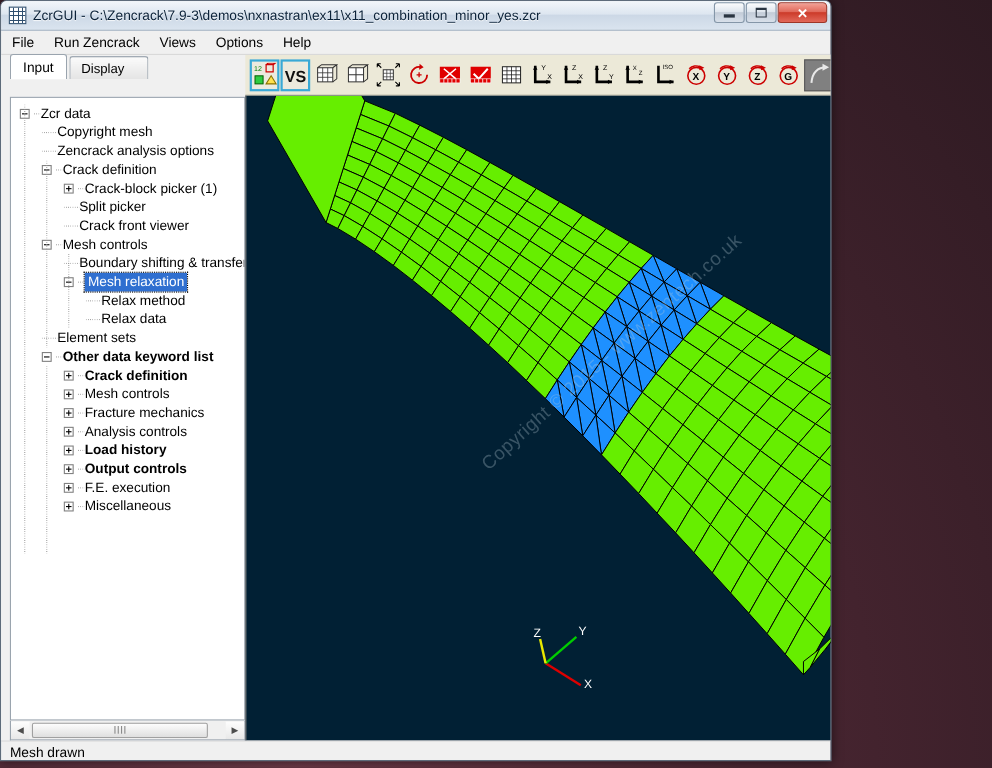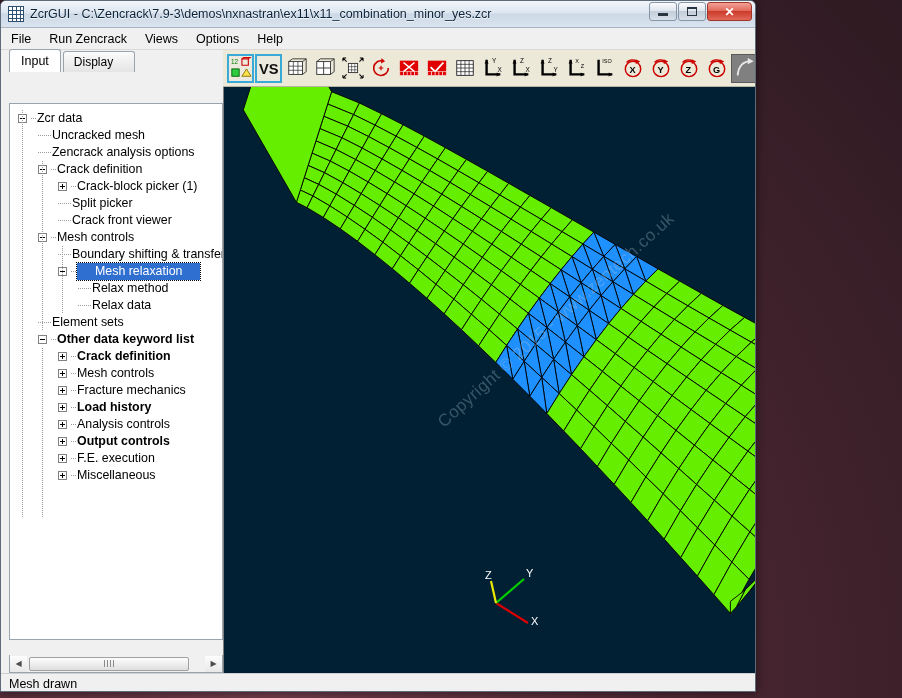--- a/index.html
+++ b/index.html
@@ -90,21 +90,20 @@
     height: 623px;
     background: #f0f0f0;
     display: flex;
   }
   
   #left-panel {
     width: 222px; flex: 0 0 222px;
     display: flex; flex-direction: column;
     background: #f0f0f0;
     position: relative;
-    gap: 15px;
   }
   #tabstrip {
     height: 22px; display: flex; align-items: flex-end;
     padding-left: 8px; background: #f0f0f0;
   }
   .tab {
     font-size: 12px; color: #000;
     padding: 3px 21px 3px 10px;
     border: 1px solid #9aa4ae;
     border-bottom: none;
@@ -139,21 +138,21 @@
     height: 17px;
     display: flex; align-items: center;
     white-space: nowrap;
     cursor: default;
   }
   .node .lbl { line-height: 17px; }
   .node.bold .lbl { font-weight: bold; text-align: center; }
   .node .lbl.sel {
     background: #2f6fd0;
     color: #fff;
-    padding: 0 18px;
+    padding: 0 3px;
     outline: 1px dotted #000;
     outline-offset: 0px;
   }
   .expander {
     width: 9px; height: 9px;
     border: 1px solid #818181;
     background: #fff;
     position: relative;
     flex: 0 0 auto;
     margin-right: 4px;
@@ -303,21 +302,21 @@
         <div id="tree">
             <div class="node">
               <div class="spacer" style="width: 8px;"></div>
               <div class="expander"></div>
               <div class="dots" style="width: 6px;"></div>
               <span class="lbl">Zcr data</span>
             </div>
             <div class="node">
               <div class="spacer" style="width: 28px;"></div>
               <div class="dots" style="width: 14px;"></div>
-              <span class="lbl">Uncracked mesh</span>
+              <span class="lbl">Copyright mesh</span>
             </div>
             <div class="node">
               <div class="spacer" style="width: 28px;"></div>
               <div class="dots" style="width: 14px;"></div>
               <span class="lbl">Zencrack analysis options</span>
             </div>
             <div class="node">
               <div class="spacer" style="width: 28px;"></div>
               <div class="expander"></div>
               <div class="dots" style="width: 6px;"></div>
@@ -388,31 +387,31 @@
               <div class="expander plus"></div>
               <div class="dots" style="width: 6px;"></div>
               <span class="lbl">Mesh controls</span>
             </div>
             <div class="node">
               <div class="spacer" style="width: 48px;"></div>
               <div class="expander plus"></div>
               <div class="dots" style="width: 6px;"></div>
               <span class="lbl">Fracture mechanics</span>
             </div>
+            <div class="node">
+              <div class="spacer" style="width: 48px;"></div>
+              <div class="expander plus"></div>
+              <div class="dots" style="width: 6px;"></div>
+              <span class="lbl">Analysis controls</span>
+            </div>
             <div class="node bold">
               <div class="spacer" style="width: 48px;"></div>
               <div class="expander plus"></div>
               <div class="dots" style="width: 6px;"></div>
               <span class="lbl">Load history</span>
-            </div>
-            <div class="node">
-              <div class="spacer" style="width: 48px;"></div>
-              <div class="expander plus"></div>
-              <div class="dots" style="width: 6px;"></div>
-              <span class="lbl">Analysis controls</span>
             </div>
             <div class="node bold">
               <div class="spacer" style="width: 48px;"></div>
               <div class="expander plus"></div>
               <div class="dots" style="width: 6px;"></div>
               <span class="lbl">Output controls</span>
             </div>
             <div class="node">
               <div class="spacer" style="width: 48px;"></div>
               <div class="expander plus"></div>

